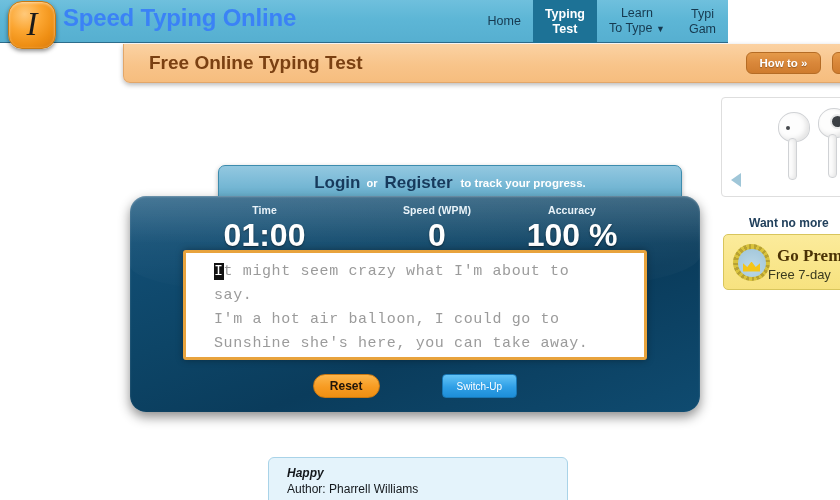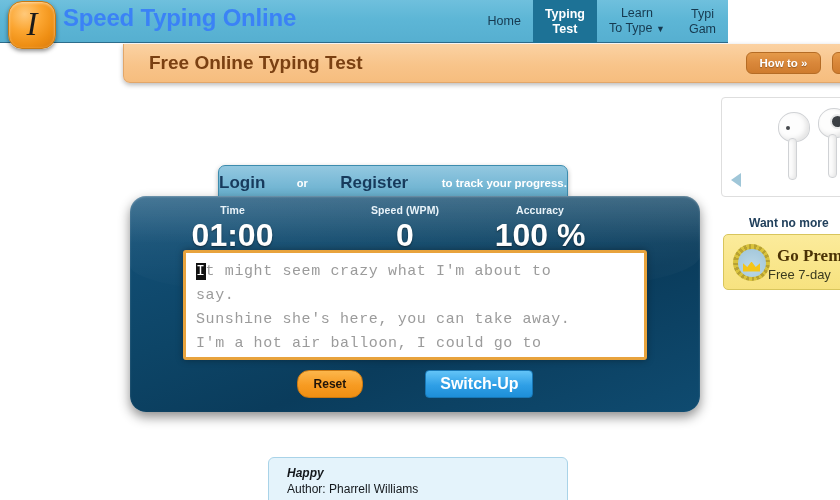--- a/index.html
+++ b/index.html
@@ -241,28 +241,28 @@
     left: 44px; top: 32px;
     font-size: 13px;
     color: #3b3b1f;
     white-space: nowrap;
   }
 
   
   .login-strip {
     position: absolute;
     left: 218px; top: 165px;
-    width: 350px; height: 38px;
+    width: 464px; height: 38px;
     background: linear-gradient(180deg, #93c8e0 0%, #7ebcd8 40%, #5ea9c8 100%);
     border: 1px solid #3d8cae;
     border-radius: 7px 7px 0 0;
     box-shadow: 0 2px 5px rgba(0,0,0,.3);
     display: flex;
     align-items: center;
-    justify-content: space-between;
+    justify-content: center;
     padding-bottom: 2px;
   }
   .login-link, .register-link {
     font-size: 17px;
     font-weight: bold;
     color: #173a5c;
     cursor: pointer;
   }
   .login-or {
     font-size: 11px;
@@ -297,20 +297,21 @@
     background: linear-gradient(180deg, rgba(255,255,255,.09), rgba(255,255,255,0));
     pointer-events: none;
   }
 
   .stats {
     position: absolute;
     top: 8px; left: 0;
     width: 100%;
     display: flex;
     z-index: 3;
+    padding-left: 32px;
   }
   .stat { text-align: center; }
   .stat-time  { width: 205px; }
   .stat-speed { width: 140px; }
   .stat-acc   { width: 130px; }
   .stat-label {
     font-size: 10.5px;
     font-weight: bold;
     color: #e9f3f9;
     letter-spacing: .1px;
@@ -323,21 +324,21 @@
     text-shadow: 0 1px 2px rgba(0,0,0,.5);
   }
 
   .textbox {
     position: absolute;
     left: 53px; top: 54px;
     width: 464px; height: 110px;
     background: #ffffff;
     border: 3px solid #e8a33d;
     border-radius: 3px;
-    padding: 7px 10px 0 10px;
+    padding: 7px 10px 0 28px;
     overflow: hidden;
     box-shadow: 0 0 7px rgba(0,0,0,.35);
     z-index: 3;
   }
   .tline {
     font-family: "Liberation Mono", monospace;
     font-size: 15px;
     line-height: 24px;
     color: #9b9b9b;
     white-space: pre;
@@ -364,22 +365,22 @@
     font-size: 12px;
     font-weight: bold;
     color: #20150a;
     padding: 4px 16px;
     cursor: pointer;
   }
   .btn-switch {
     background: linear-gradient(180deg, #63c4f7 0%, #2f9fe6 55%, #1d8ed8 100%);
     border: 1px solid #1877b5;
     border-radius: 4px;
-    font-size: 16px;
-    font-weight: bold;
+    font-size: 10px;
+    font-weight: normal;
     color: #ffffff;
     padding: 4px 14px;
     cursor: pointer;
   }
 
   
   .song-box {
     position: absolute;
     left: 268px; top: 457px;
     width: 300px; height: 60px;
@@ -482,22 +483,22 @@
     </div>
     <div class="stat stat-acc">
       <div class="stat-label">Accuracy</div>
       <div class="stat-value">100 %</div>
     </div>
   </div>
 
   <div class="textbox">
     <div class="tline"><span class="cursor-char">I</span><span>t might seem crazy what I'm about to</span></div>
     <div class="tline">say.</div>
+    <div class="tline">I'm a hot air balloon, I could go to</div>
     <div class="tline">Sunshine she's here, you can take away.</div>
-    <div class="tline">I'm a hot air balloon, I could go to</div>
   </div>
 
   <div class="panel-buttons">
     <button class="btn-reset">Reset</button>
     <button class="btn-switch">Switch-Up</button>
   </div>
 </div>
 
 <div class="song-box">
   <div class="song-title">Happy</div>

